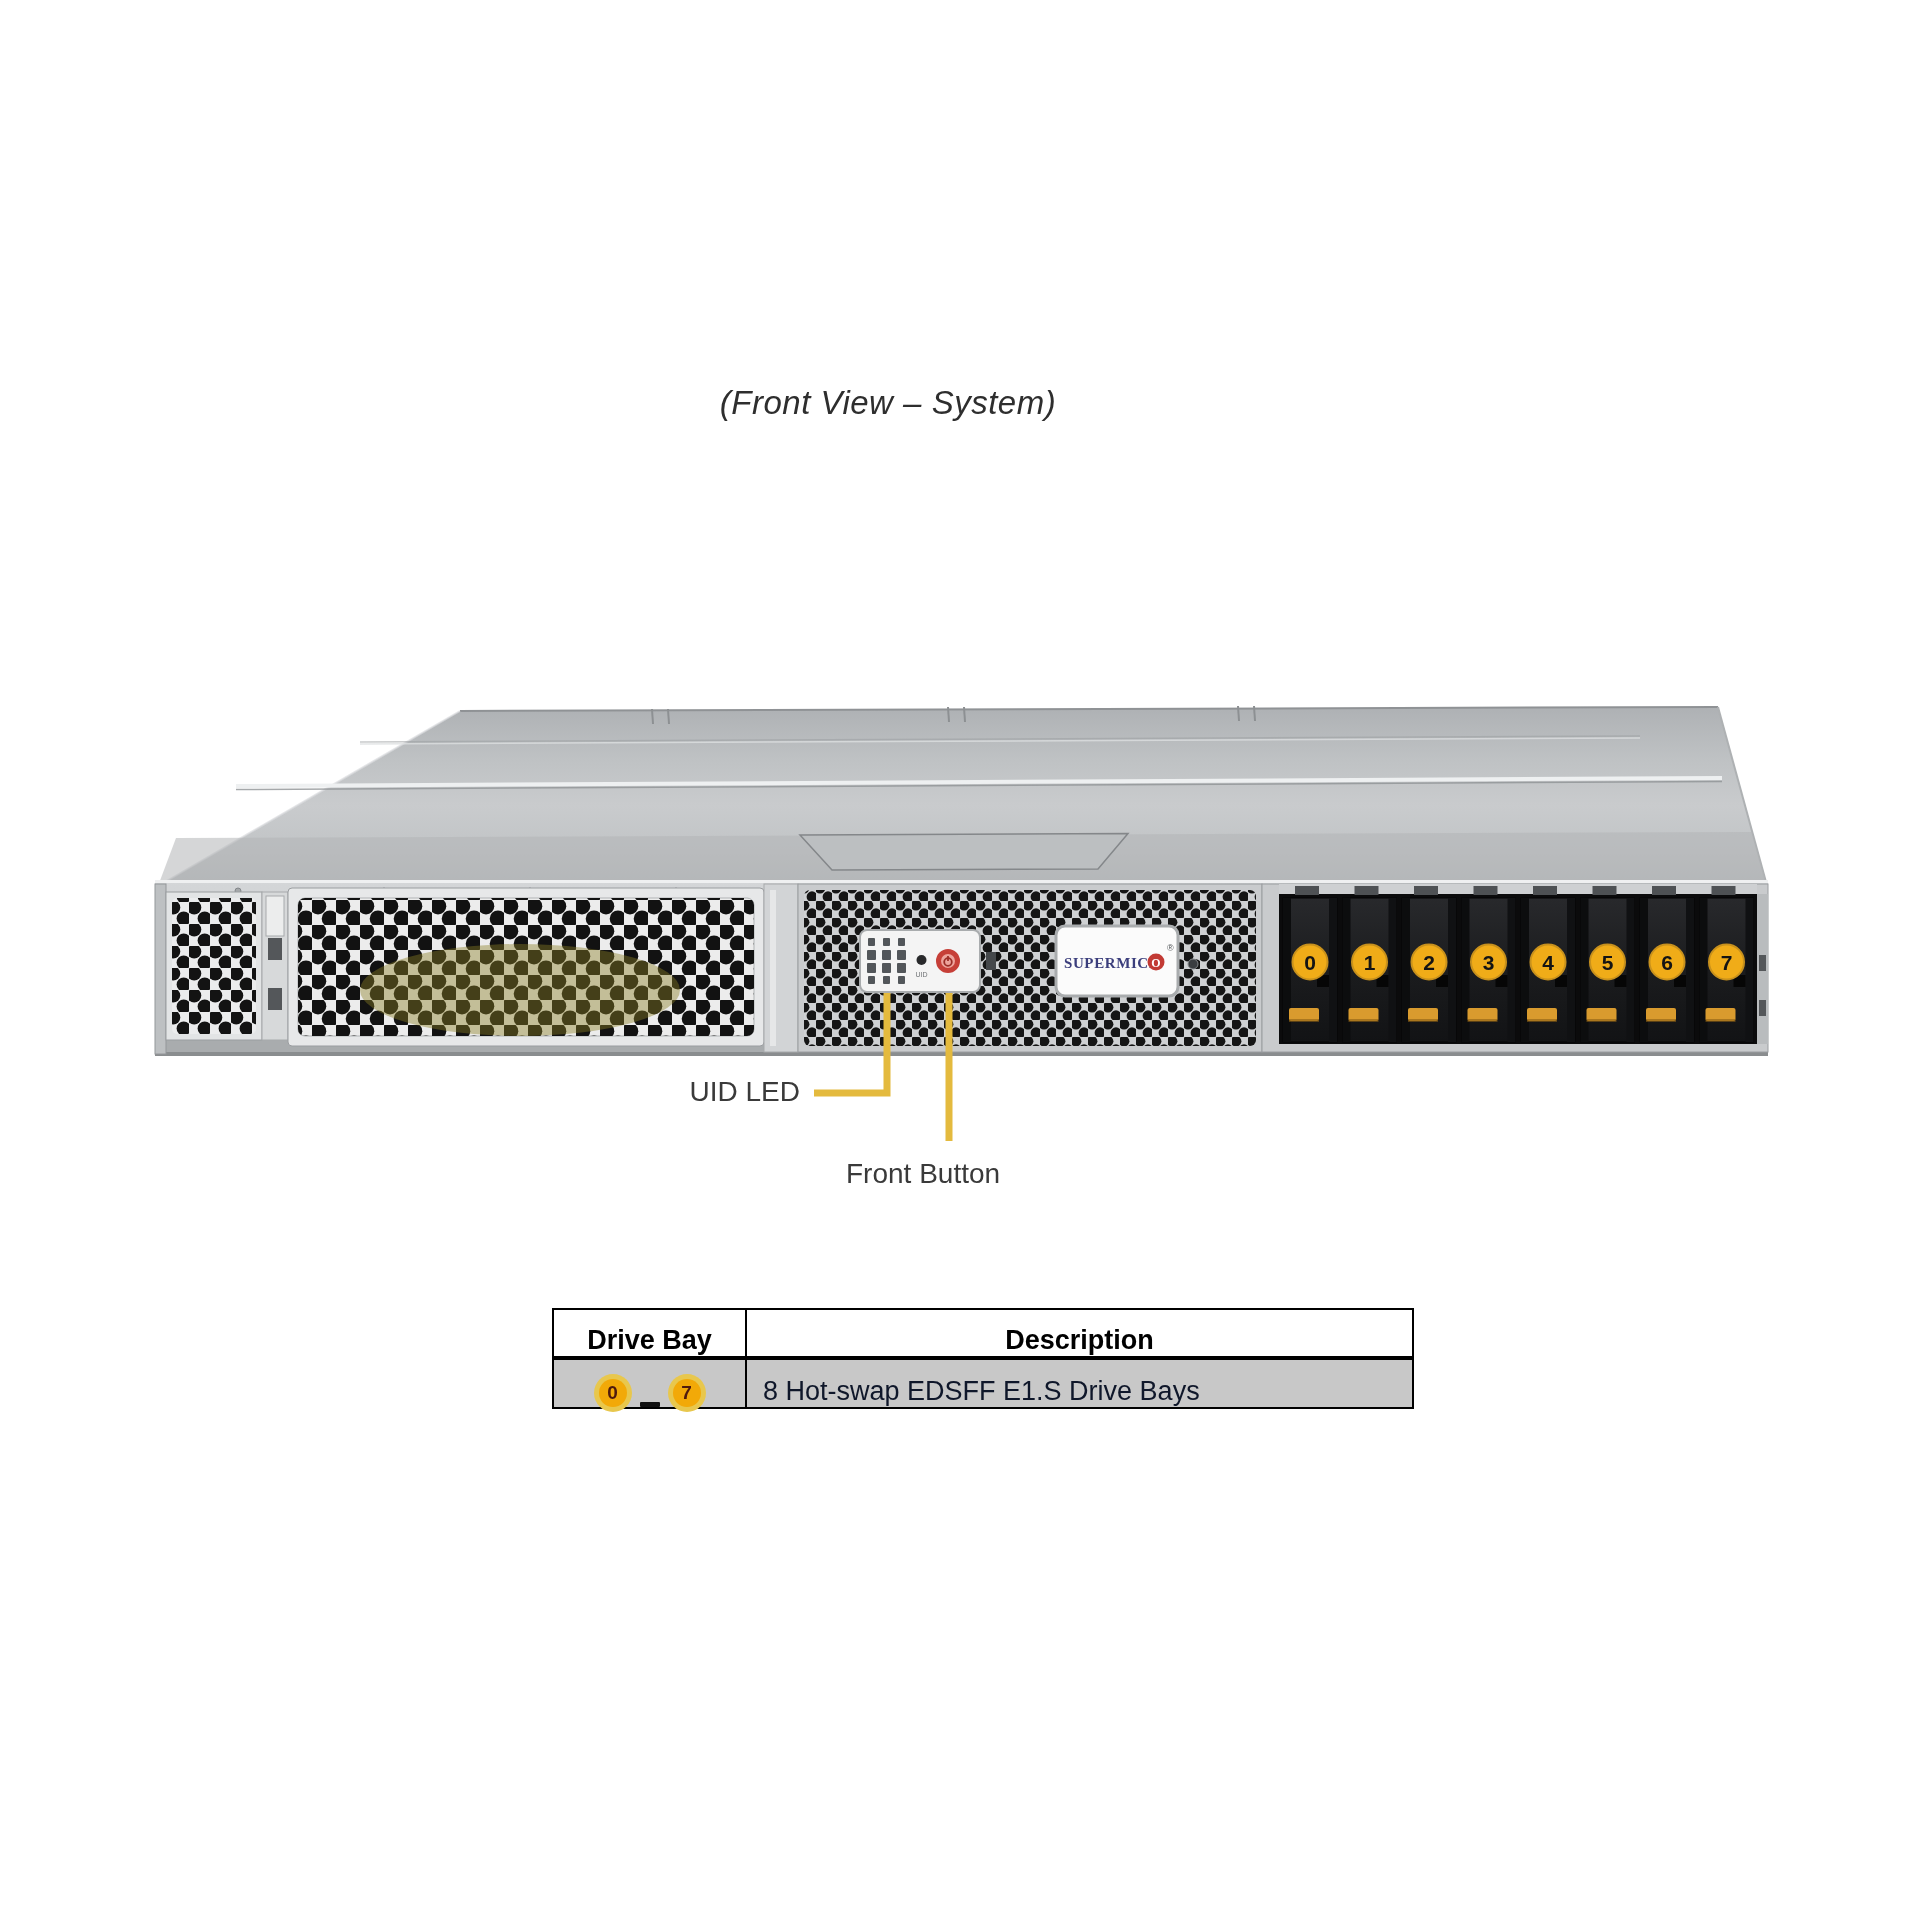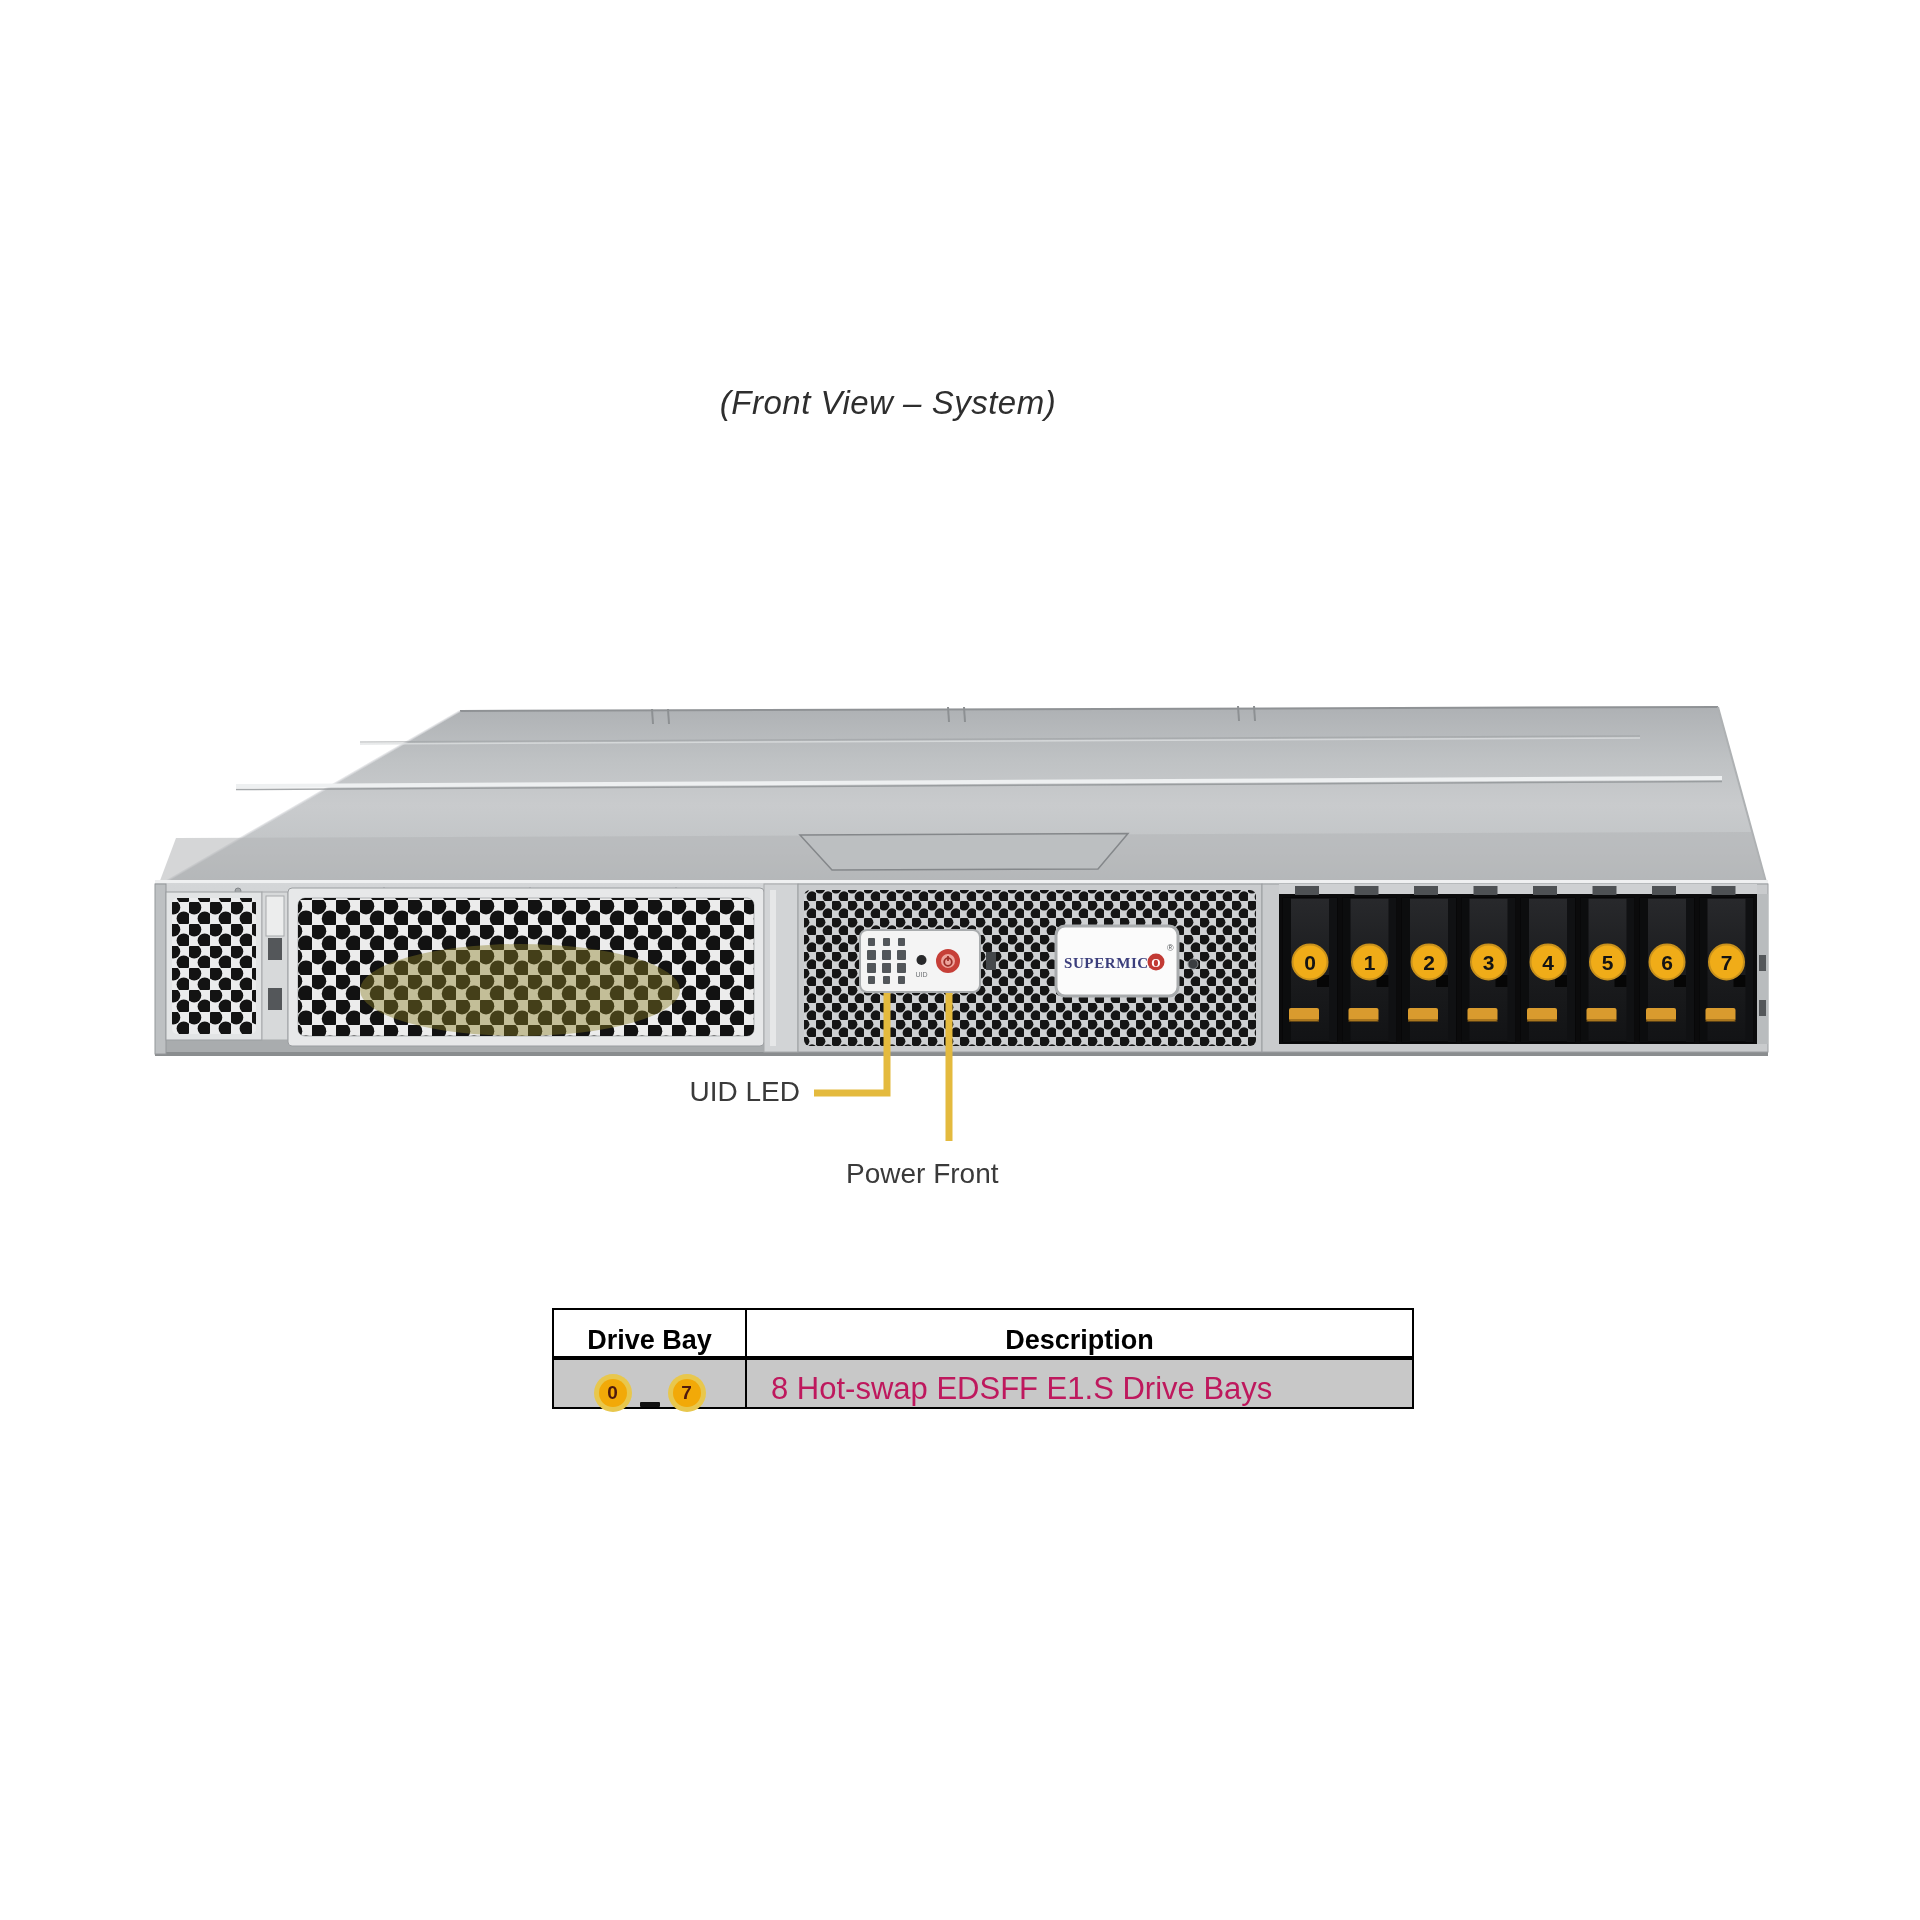--- a/index.html
+++ b/index.html
@@ -13,21 +13,21 @@
   #power-label{left:846px;top:1158px;}
   
   .spec-table{left:552px;top:1308px;width:858px;border:2px solid #000;background:#fff;}
   .t-row{display:grid;grid-template-columns:193px 1fr;}
   .t-row.header{height:46px;border-bottom:4px solid #000;background:#ffffff;}
   .t-row.body{height:47px;background:#c8c8c8;}
   .t-cell{display:flex;align-items:flex-end;justify-content:center;}
   .t-cell.first{border-right:2px solid #000;}
   .t-cell.desc{justify-content:flex-start;padding-left:16px;}
   .th-text{font-size:27px;font-weight:bold;color:#000;}
-  .td-text{font-size:31px;color:#be185d;margin-left:8px;}
+  .td-text{font-size:27px;color:#0f172a;}
   .bay-badge{display:flex;align-items:center;justify-content:center;width:28px;height:28px;
              border-radius:50%;background:#f2a908;box-shadow:0 0 0 5px #e8c74d;
              font-size:19px;font-weight:bold;color:#4f1a0e;}
   .badge-dash{width:20px;height:5px;background:#111;margin:0 13px;border-radius:1px;}
 </style>
 </head>
 <body>
 
 <div class="canvas">
 
@@ -283,21 +283,21 @@
       <rect x="1757" y="894" width="11" height="150" fill="#b9bcbe"></rect>
       <rect x="1759" y="955" width="7" height="16" fill="#54575a"></rect>
       <rect x="1759" y="1000" width="7" height="16" fill="#54575a"></rect>
     </g>
 
     <path d="M887,993 L887,1093 L814,1093" fill="none" stroke="#e4ba3e" stroke-width="7"></path>
     <path d="M949,993 L949,1141" fill="none" stroke="#e4ba3e" stroke-width="7"></path>
   </svg>
 
   <div class="abs callout-label" id="uid-label">UID LED</div>
-  <div class="abs callout-label" id="power-label">Power Front</div>
+  <div class="abs callout-label" id="power-label">Front Button</div>
 
   <div class="abs spec-table">
     <div class="t-row header">
       <div class="t-cell first">
         <span class="th-text">Drive Bay</span>
       </div>
       <div class="t-cell">
         <span class="th-text">Description</span>
       </div>
     </div>

